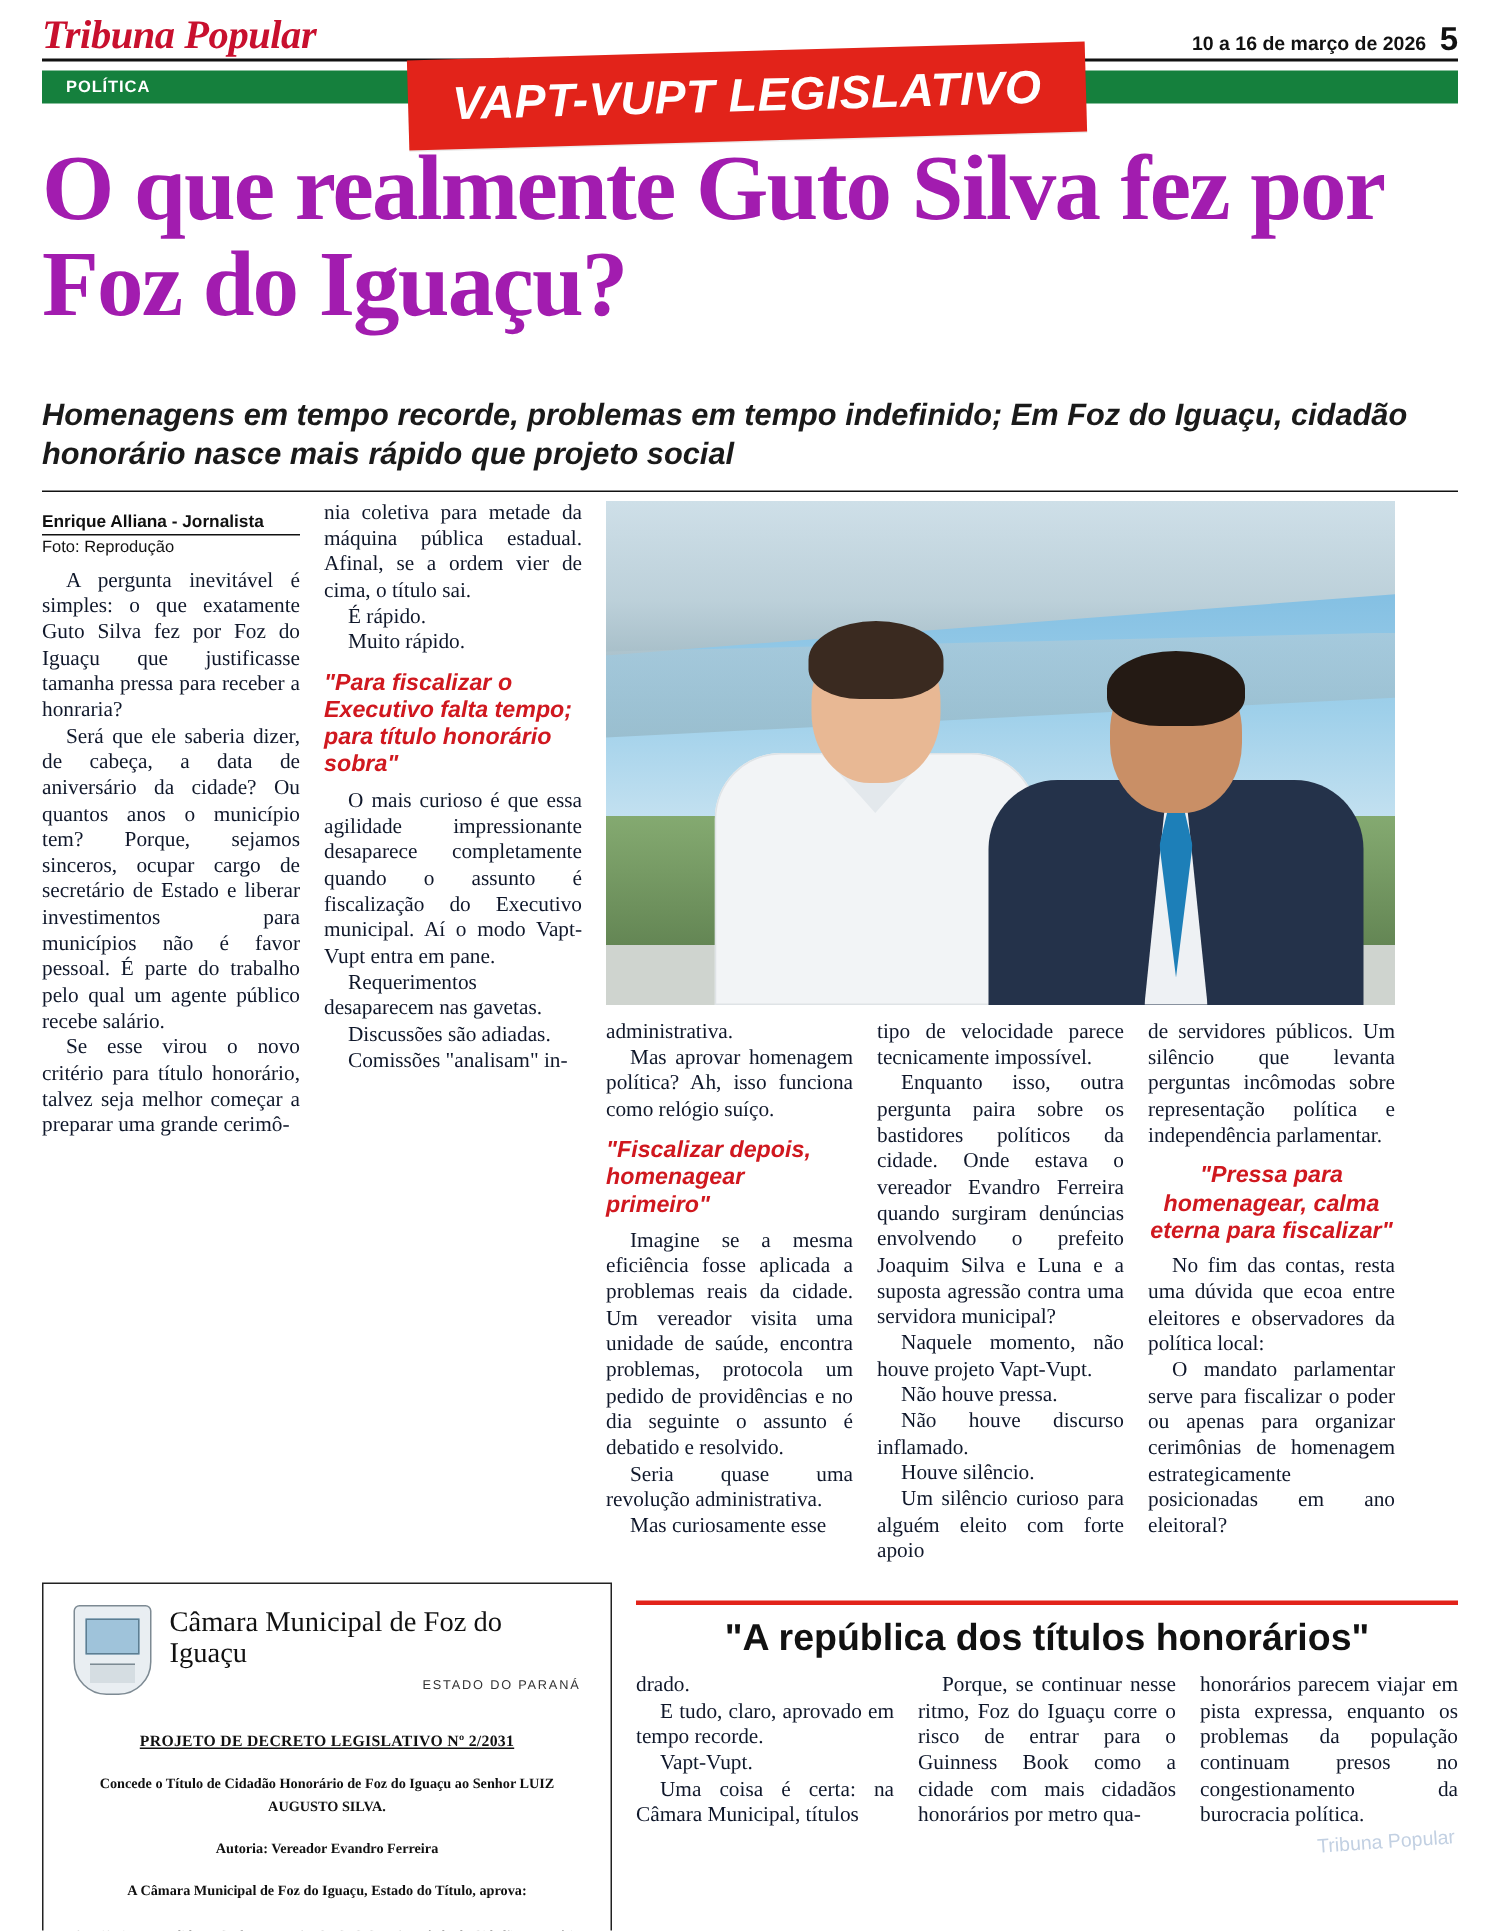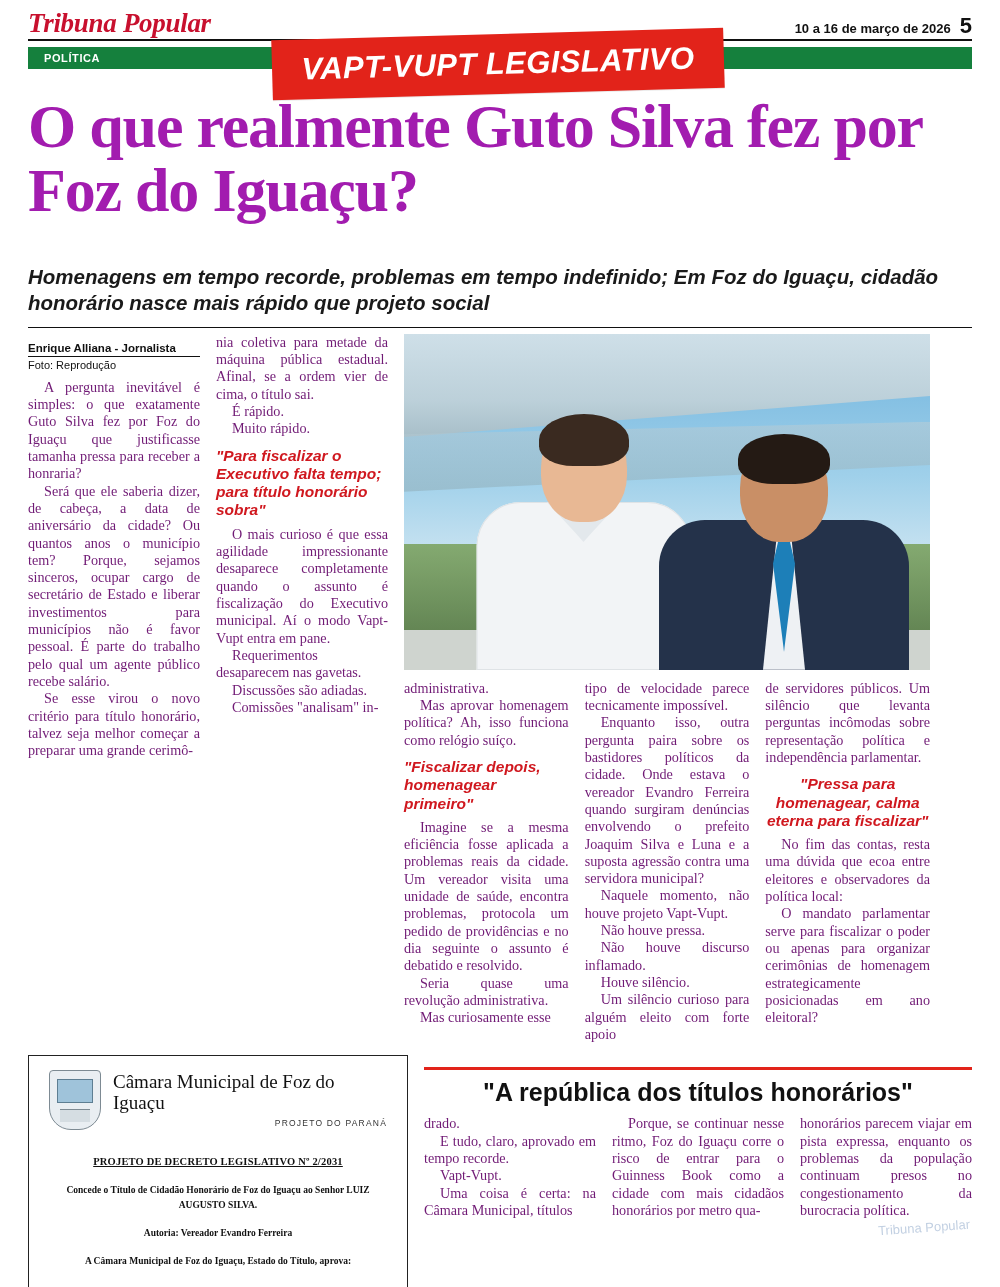--- a/index.html
+++ b/index.html
@@ -154,21 +154,21 @@
   .col.wide { width: 526px; }
 
   p.body {
     font-family: "Liberation Serif", serif;
     font-size: 14.2px;
     line-height: 1.22;
     text-align: justify;
     margin: 0;
     text-indent: 16px;
     hyphens: auto;
-    color: #701a75;
+    color: #0f172a;
   }
   p.body.first { text-indent: 16px; }
 
   .subhead-inline {
     font-family: "Liberation Sans", sans-serif;
     font-weight: bold;
     font-style: italic;
     font-size: 15.5px;
     line-height: 1.18;
     color: #d0181f;
@@ -429,21 +429,21 @@
   </div>
 
   <div class="cols" style="margin-top:12px; align-items:flex-start">
 
     <div style="width:380px">
       <div class="doc">
         <div class="doc-top">
           <div class="brasao"></div>
           <div class="doc-titles">
             <div class="doc-title">Câmara Municipal de Foz do Iguaçu</div>
-            <div class="doc-sub">PROJETO DO PARANÁ</div>
+            <div class="doc-sub">ESTADO DO PARANÁ</div>
           </div>
         </div>
         <div class="doc-h">PROJETO DE DECRETO LEGISLATIVO Nº 2/2031</div>
         <div class="doc-lead">Concede o Título de Cidadão Honorário de Foz do Iguaçu ao Senhor LUIZ AUGUSTO SILVA.</div>
         <div class="doc-author">Autoria: Vereador Evandro Ferreira</div>
         <div class="doc-approve">A Câmara Municipal de Foz do Iguaçu, Estado do Título, aprova:</div>
         <div class="doc-art">Art. 1º Fica concedido ao Senhor LUIZ AUGUSTO SILVA o Título de Cidadão Honorário de Foz do Iguaçu, em reconhecimento aos relevantes serviços prestados ao Município.</div>
 
       </div>
     </div>

